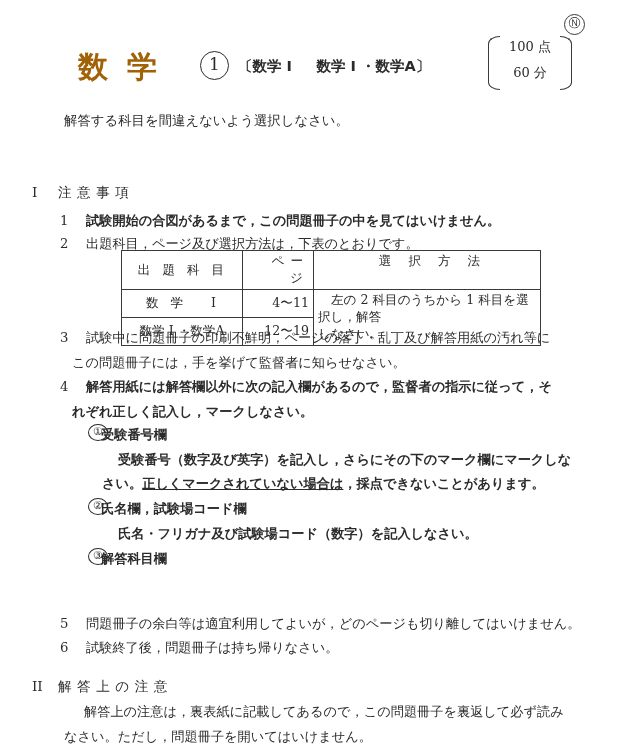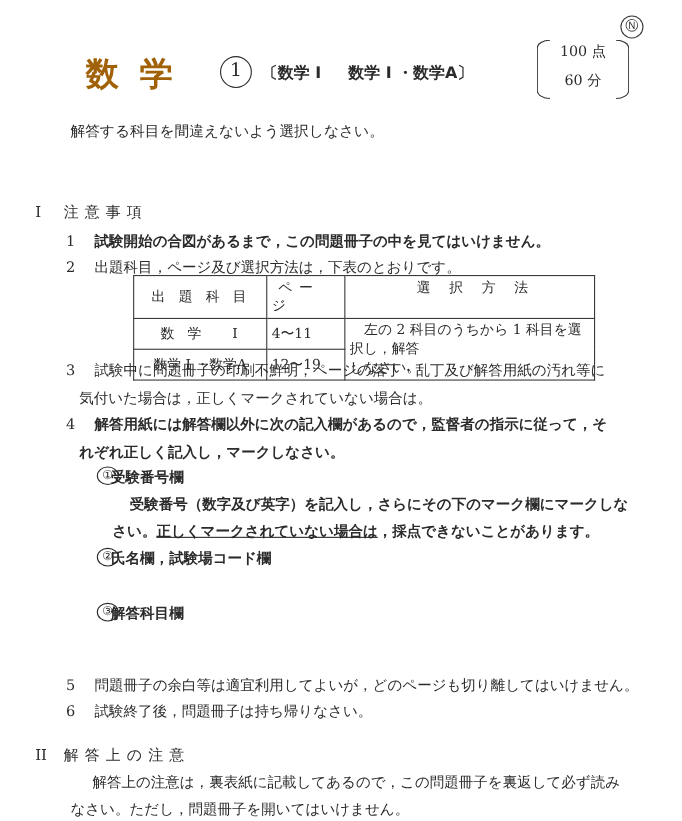--- a/index.html
+++ b/index.html
@@ -217,21 +217,21 @@
     font-family: "DejaVu Serif", "Liberation Serif", serif;
     font-size: 12.6px;
   }
   table.subj td {
     border: 1px solid #3a3a3a;
     padding: 2px 4px;
     height: 20px;
     color: #2b2b2b;
   }
   td.c-subj { width: 112px; text-align: center; }
-  td.c-page { width: 62px; text-align: left; }
+  td.c-page { width: 62px; text-align: right; }
   td.c-meth { width: 218px; text-align: left; padding-left: 6px; vertical-align: top; }
   .hdr-spread { letter-spacing: 6px; padding-left: 6px; }
   .hdr-meth { letter-spacing: 17px; padding-left: 22px; }
   .subjname-spread { letter-spacing: 12px; padding-left: 10px; }
   .meth-l1 { display: block; text-indent: 13px; }
   .meth-l2 { display: block; }
 
   .note-tail {
     position: absolute;
     font-size: 13.2px;
@@ -297,41 +297,42 @@
         <td class="c-subj">数学 I ・数学A</td>
         <td class="c-page">12〜19</td>
       </tr>
     </tbody>
       </table>
   </div>
 
   <div class="item" style="top:326px; left:60px; width:545px;">
     <span class="num">3</span>
     <span class="txt">試験中に問題冊子の印刷不鮮明，ページの落丁・乱丁及び解答用紙の汚れ等に</span>
-    <span class="cont">気付いた場合は，正しくマークされていない場合は。</span>
+    <span class="cont">この問題冊子には，手を挙げて監督者に知らせなさい。</span>
   </div>
 
   <div class="item bold-item" style="top:375px; left:60px; width:545px;">
     <span class="num">4</span>
     <span class="txt">解答用紙には解答欄以外に次の記入欄があるので，監督者の指示に従って，そ</span>
     <span class="cont">れぞれ正しく記入し，マークしなさい。</span>
   </div>
 
   <div class="sub-item" style="top:423px; left:88px; width:520px;">
     <span class="cnum">①</span>
     <span class="lbl">受験番号欄</span>
     <span class="body">
       <span>受験番号（数字及び英字）を記入し，さらにその下のマーク欄にマークしな</span>
       <span class="l2"><span>さい。</span><span class="ul">正しくマークされていない場合は</span><span>，採点できないことがあります。</span></span>
     </span>
   </div>
 
   <div class="sub-item" style="top:497px; left:88px; width:520px;">
     <span class="cnum">②</span>
     <span class="lbl">氏名欄，試験場コード欄</span>
+    <span class="body">氏名・フリガナ及び試験場コード（数字）を記入しなさい。</span>
   </div>
 
   <div class="sub-item" style="top:547px; left:88px; width:520px;">
     <span class="cnum">③</span>
     <span class="lbl">解答科目欄</span>
   </div>
 
   <div class="item" style="top:612px; left:60px; width:555px;">
     <span class="num">5</span>
     <span class="txt">問題冊子の余白等は適宜利用してよいが，どのページも切り離してはいけません。</span>

